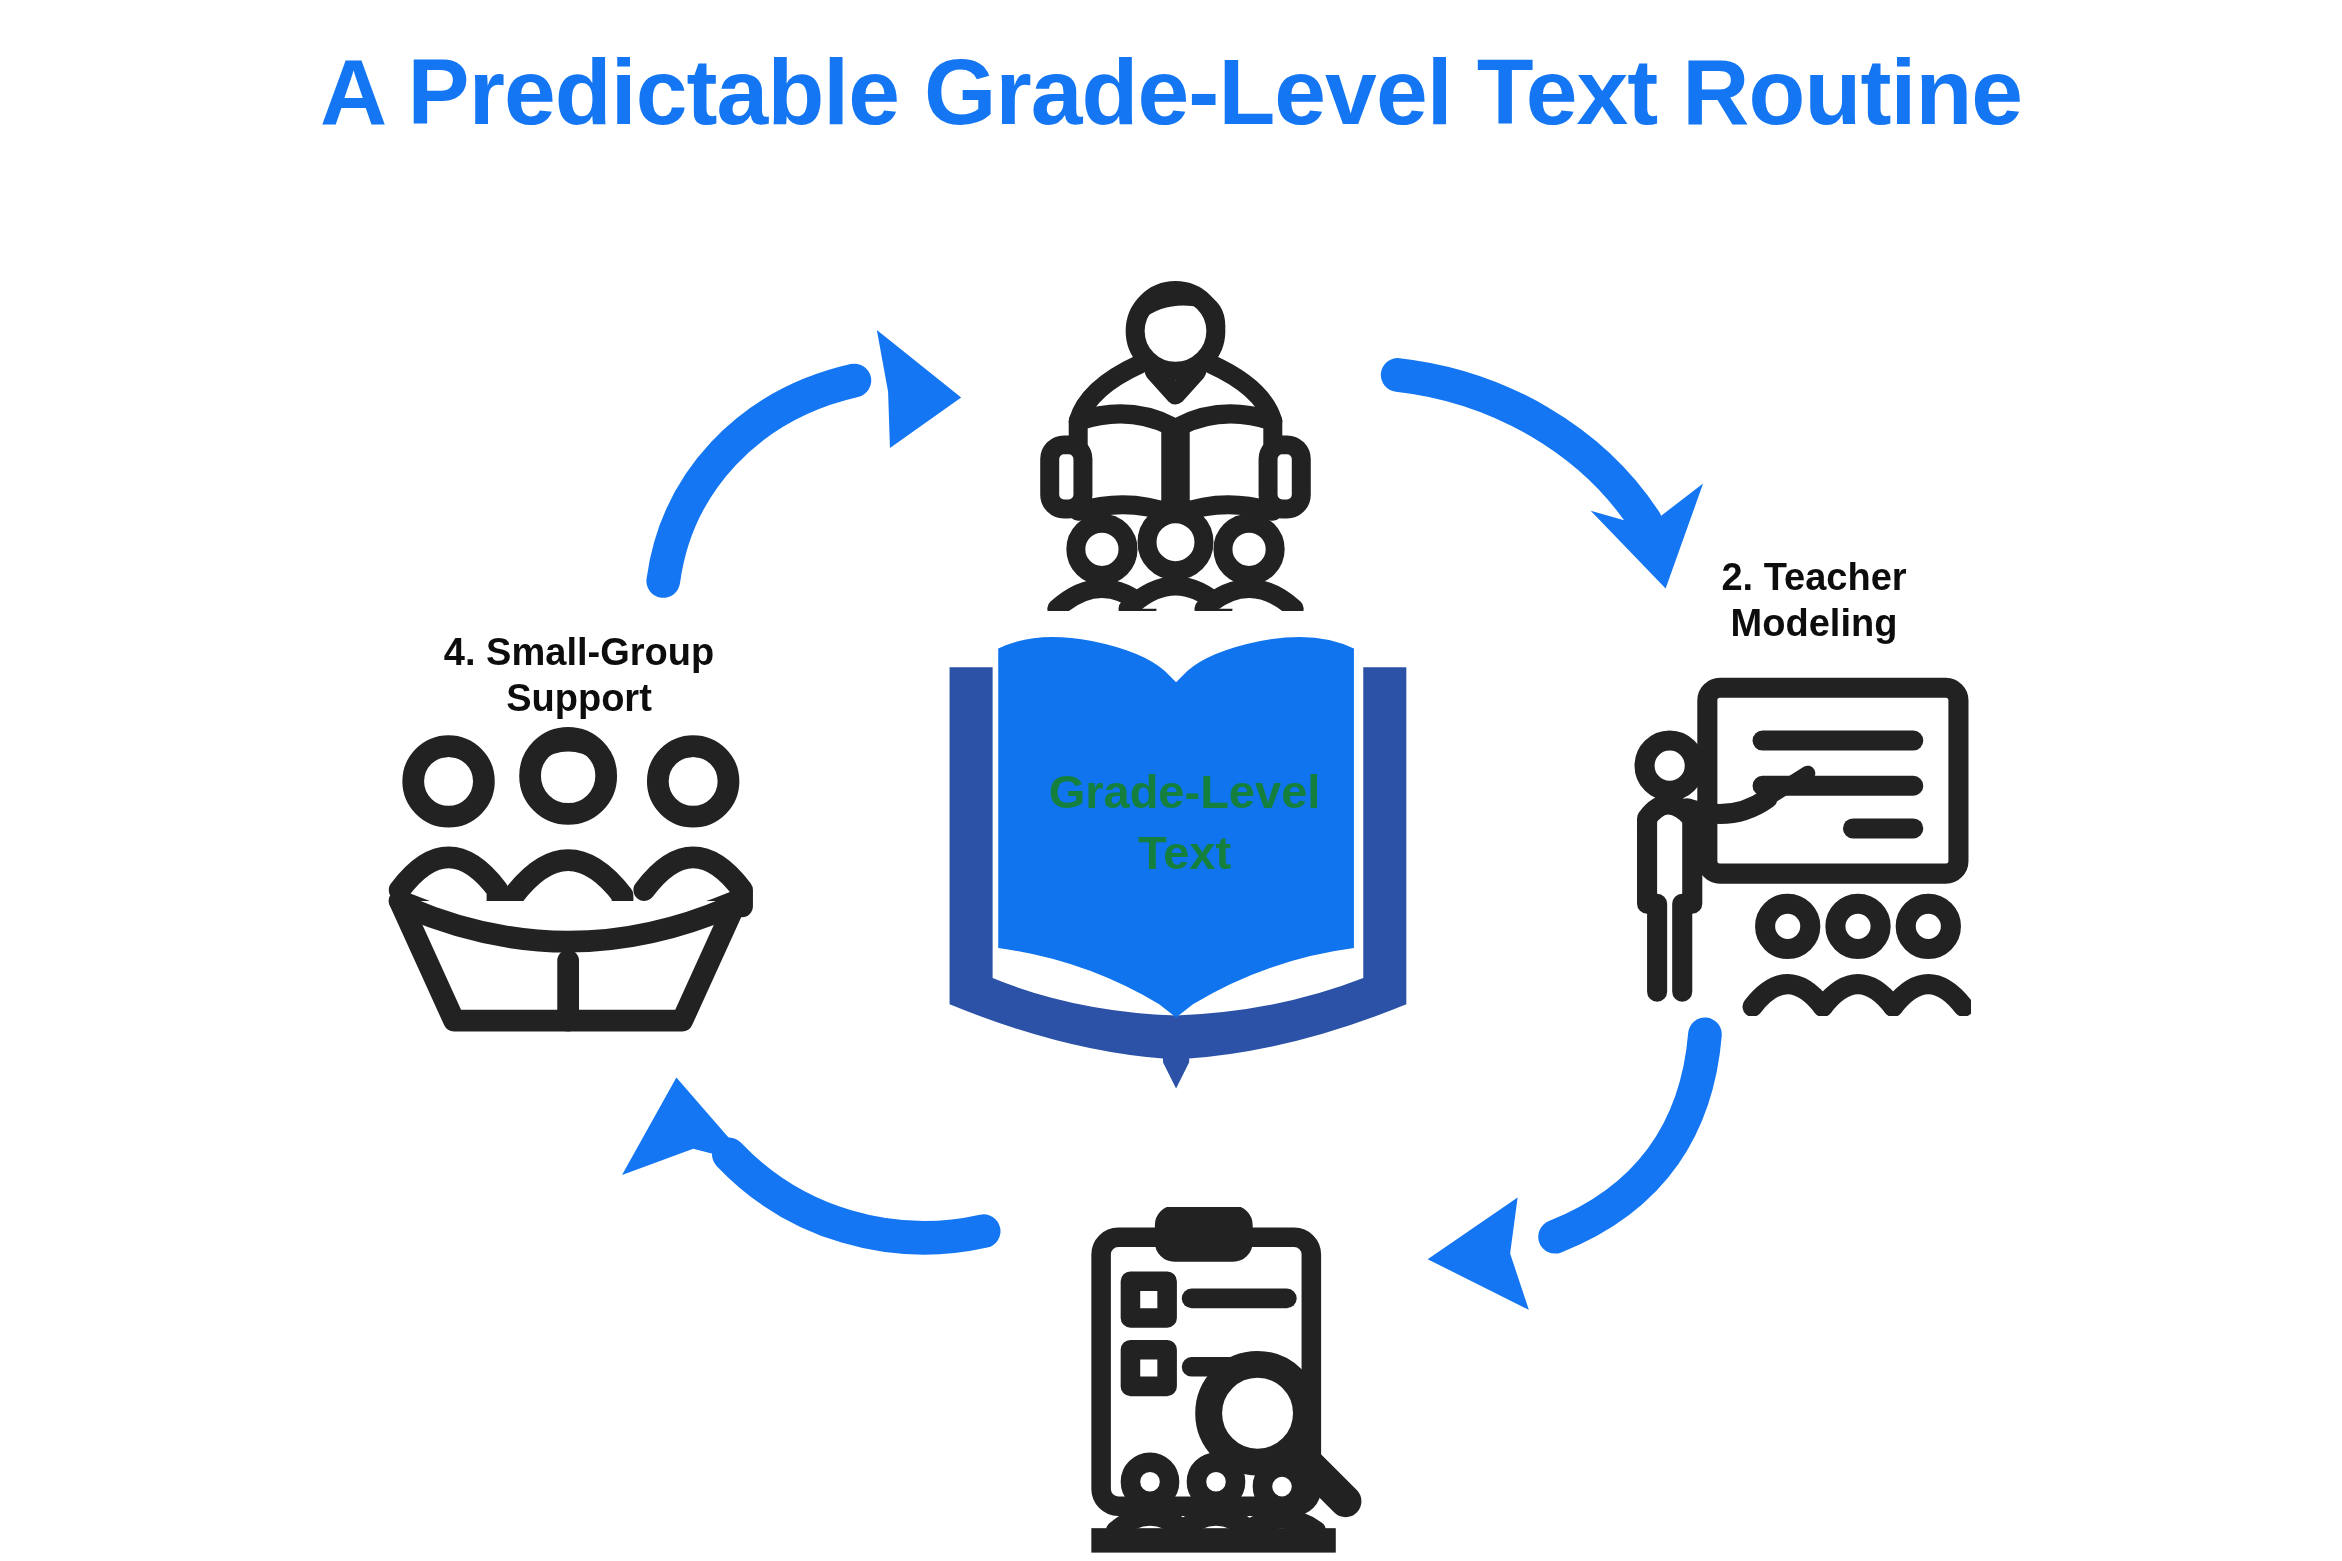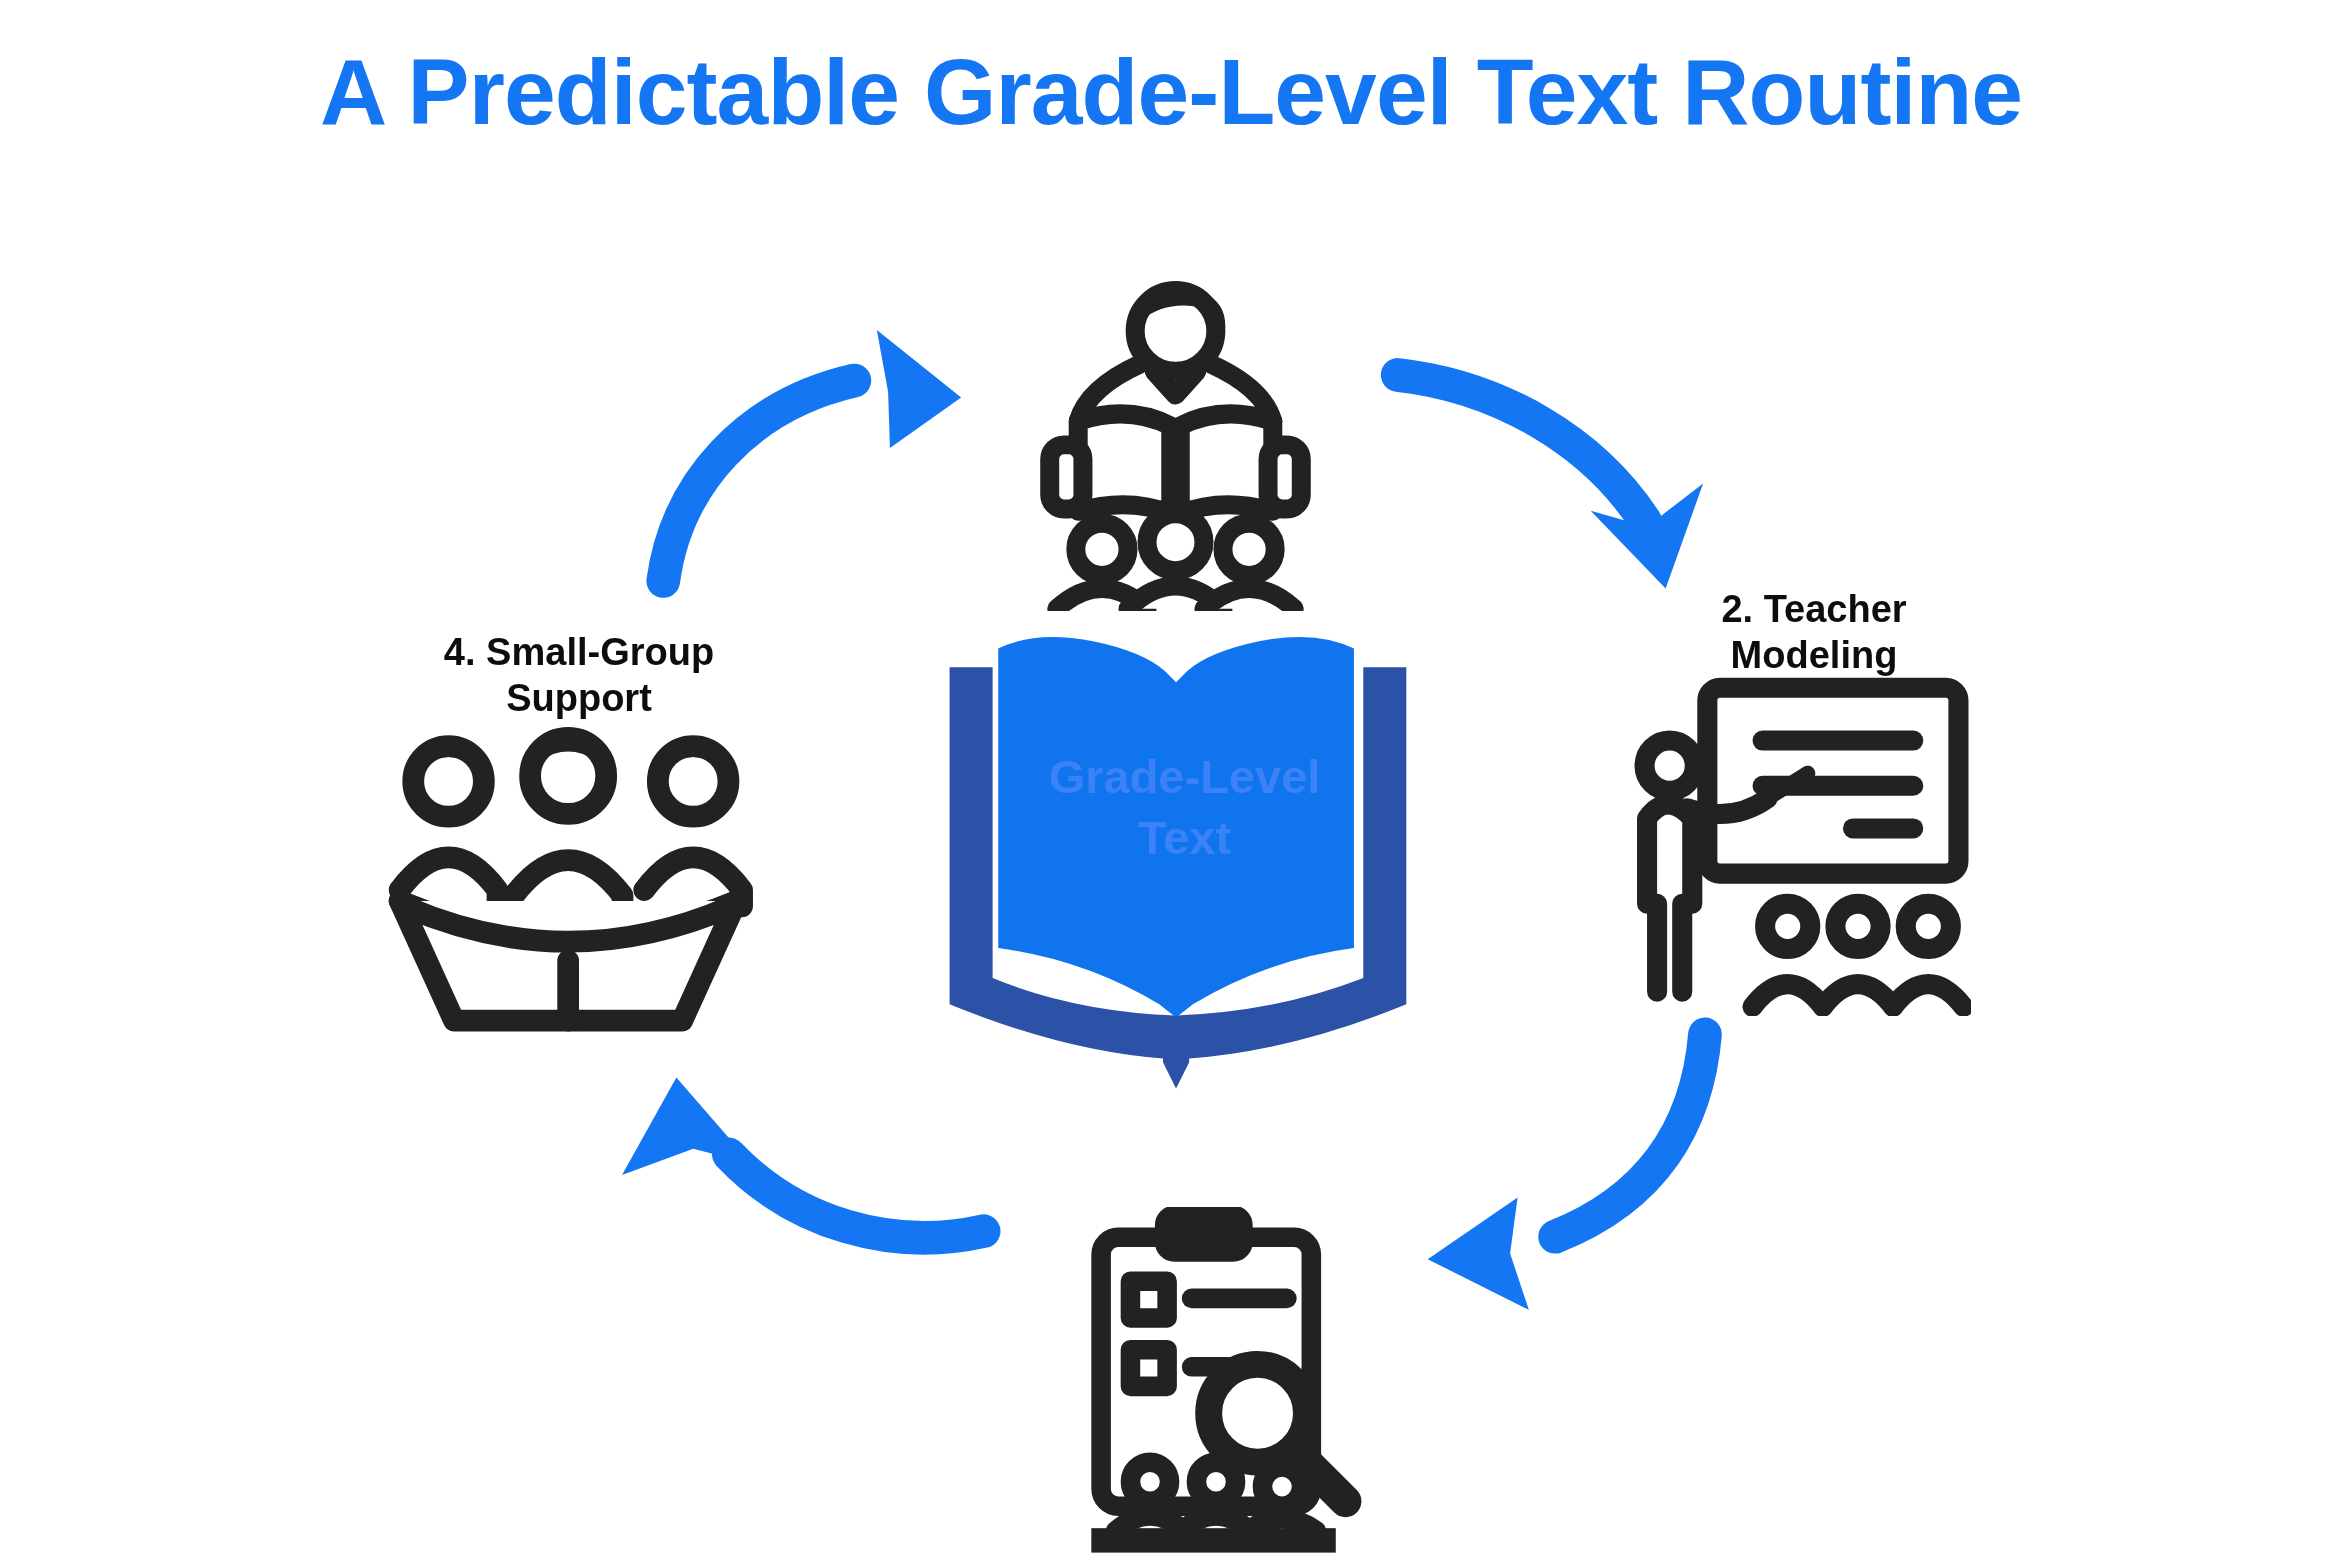--- a/index.html
+++ b/index.html
@@ -19,22 +19,22 @@
   }
 
   .icon-box{position:absolute;}
   .icon-box svg{width:100%;height:100%;display:block;}
 
   .arrow-layer{position:absolute;left:0;top:0;width:2342px;height:1562px;}
 
   .center-book{position:absolute;left:940px;top:628px;width:489px;height:468px;}
   .center-book svg{position:absolute;left:0;top:0;width:100%;height:100%;}
   .book-text{
-    position:absolute;left:0;top:118px;width:100%;
-    text-align:center;color:#3b82f6;font-weight:700;font-size:47px;line-height:1.3;
+    position:absolute;left:0;top:133px;width:100%;
+    text-align:center;color:#15803d;font-weight:700;font-size:47px;line-height:1.3;
   }
 </style>
 </head>
 <body>
 
 <div class="canvas">
 
   <div class="page-title">A Predictable Grade-Level Text Routine</div>
 
   <svg class="arrow-layer" viewBox="0 0 2500 1667" aria-hidden="true">
@@ -65,21 +65,21 @@
       <rect x="104" y="72" width="14" height="27" rx="6" fill="#ffffff"></rect>
       <circle cx="34" cy="116" r="11" fill="#ffffff"></circle>
       <circle cx="96" cy="116" r="11" fill="#ffffff"></circle>
       <circle cx="65" cy="113" r="12" fill="#ffffff"></circle>
       <path d="M15 141 Q34 124 53 141" fill="#ffffff"></path>
       <path d="M45 141 Q65 122 85 141" fill="#ffffff"></path>
       <path d="M77 141 Q96 124 115 141" fill="#ffffff"></path>
     </svg>
   </div>
 
-  <div class="step-label" style="left:1814px;top:555px;margin-top:32px;">
+  <div class="step-label" style="left:1814px;top:555px;">
     <div>2. Teacher</div>
     <div>Modeling</div>
   </div>
   <div class="icon-box" style="left:1632px;top:671px;width:339px;height:345px;">
     <svg viewBox="0 0 135 136" fill="none" stroke="#222222" stroke-width="8" stroke-linecap="round" stroke-linejoin="round">
       <rect x="30" y="6" width="100" height="74" rx="5" fill="#ffffff"></rect>
       <line x1="52" y1="27" x2="112" y2="27"></line>
       <line x1="52" y1="45" x2="112" y2="45"></line>
       <line x1="88" y1="62" x2="112" y2="62"></line>
       <path d="M6 92 L6 58 Q14 47 24 58 L24 92" fill="#ffffff"></path>

